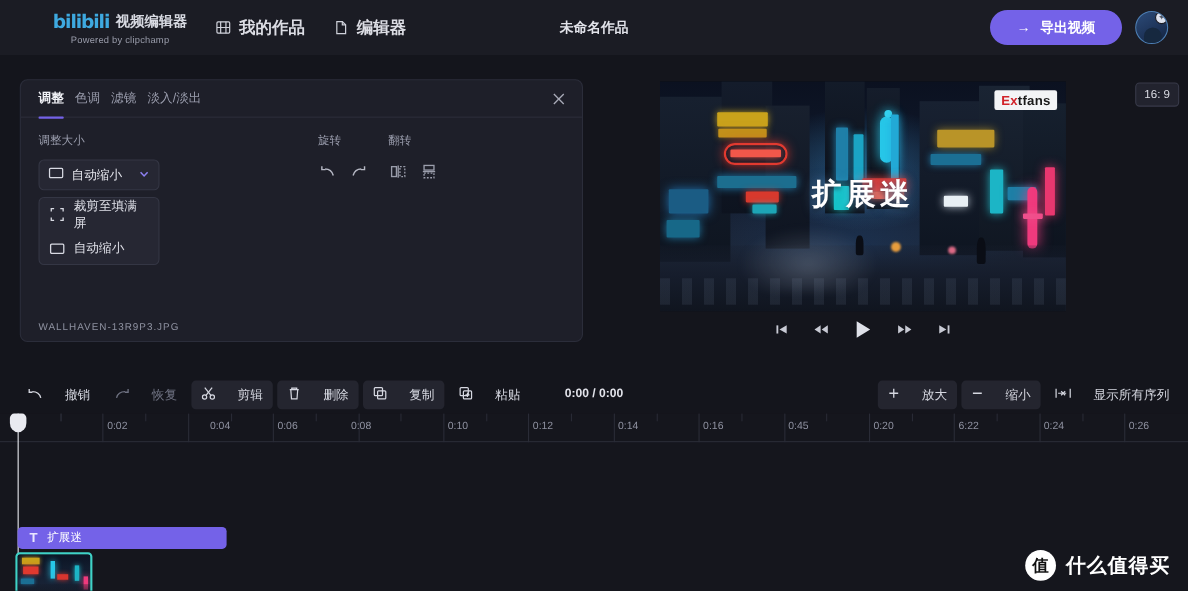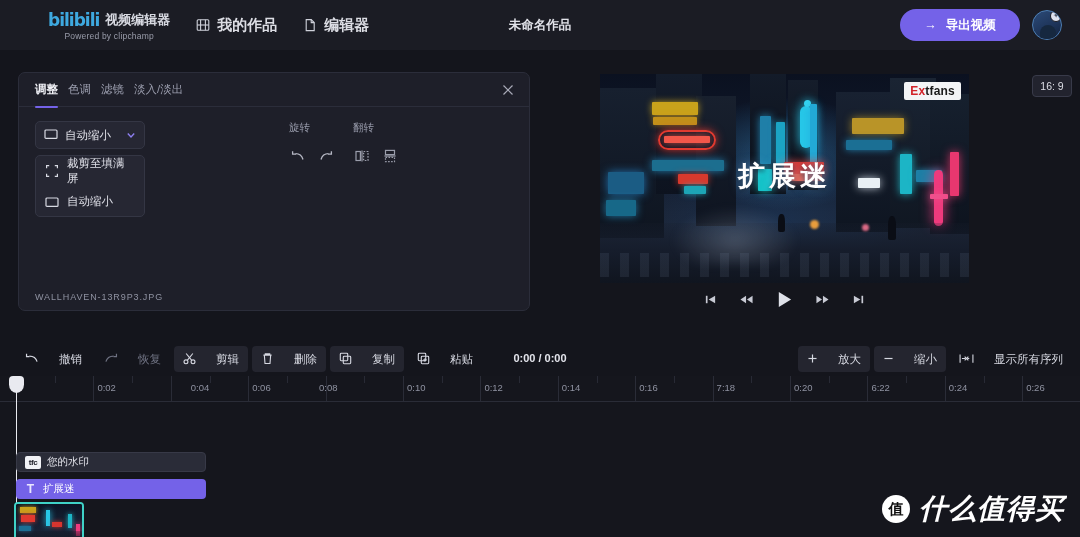--- a/index.html
+++ b/index.html
@@ -218,21 +218,21 @@
 
   
   .smzdm {
     position: absolute; right: 16px; bottom: 9px; display: flex; align-items: center; gap: 9px;
   }
   .smzdm-logo {
     width: 28px; height: 28px; border-radius: 50%; background: #fff; color: #111;
     display: flex; align-items: center; justify-content: center;
     font-size: 15px; font-weight: bold;
   }
-  .smzdm-text { font-size: 28px; font-weight: bold; color: #ffffff; letter-spacing: 1px; font-style: italic; }
+  .smzdm-text { font-size: 18px; font-weight: bold; color: #ffffff; letter-spacing: 1px; }
 </style>
 </head>
 <body>
 
 <div id="app">
 
   <div class="topbar">
     <div class="brand">
       <div class="brand-row">
         <span class="brand-logo">bilibili</span>
@@ -293,20 +293,21 @@
         </div>
       <div class="panel-close">
         <svg viewBox="0 0 14 14" width="14" height="14" stroke="#a9abb8" stroke-width="1.2">
           <line x1="2.5" y1="2.5" x2="11.5" y2="11.5"></line>
             <line x1="11.5" y1="2.5" x2="2.5" y2="11.5"></line>
         </svg>
       </div>
     </div>
 
     <div class="panel-body">
+      <div class="sec-label">调整大小</div>
 
       <div class="dd-group">
         <div class="dd-main">
           <span>
             <svg viewBox="0 0 14 12" width="14" height="12" fill="none" stroke="#d8dae3" stroke-width="1.2">
               <rect x="1" y="2" width="12" height="8.4" rx="1"></rect>
             </svg>
           </span>
           <span class="dd-main-label">自动缩小</span>
           <span style="margin-left:auto;">
@@ -591,46 +592,40 @@
         <div class="tick minor" style="left: 441.7px;"></div>
         <div class="tick-lbl" style="left: 480.4px;">0:12</div>
         <div class="tick" style="left: 557.8px;"></div>
         <div class="tick minor" style="left: 519.1px;"></div>
         <div class="tick-lbl" style="left: 557.8px;">0:14</div>
         <div class="tick" style="left: 635.2px;"></div>
         <div class="tick minor" style="left: 596.5px;"></div>
         <div class="tick-lbl" style="left: 635.2px;">0:16</div>
         <div class="tick" style="left: 712.6px;"></div>
         <div class="tick minor" style="left: 673.9px;"></div>
-        <div class="tick-lbl" style="left: 712.6px;">7:18</div>
+        <div class="tick-lbl" style="left: 712.6px;">0:45</div>
         <div class="tick" style="left: 790px;"></div>
         <div class="tick minor" style="left: 751.3px;"></div>
         <div class="tick-lbl" style="left: 790px;">0:20</div>
         <div class="tick" style="left: 867.4px;"></div>
         <div class="tick minor" style="left: 828.7px;"></div>
         <div class="tick-lbl" style="left: 867.4px;">6:22</div>
         <div class="tick" style="left: 944.8px;"></div>
         <div class="tick minor" style="left: 906.1px;"></div>
         <div class="tick-lbl" style="left: 944.8px;">0:24</div>
         <div class="tick" style="left: 1022.2px;"></div>
         <div class="tick minor" style="left: 983.5px;"></div>
         <div class="tick-lbl" style="left: 1022.2px;">0:26</div>
         <div class="tick minor" style="left: 54.7px;"></div>
       </div>
     <div class="playhead" id="playhead" style="left:16px;top:0;height:161px;">
       <div class="playhead-knob"></div>
     </div>
 
     <div class="tracks">
-      <div class="clip clip-wm" style="left:16px;top:50px;width:190px;height:20px;">
-        <span class="clip-ico">
-          <span class="wm-ico">tfc</span>
-        </span>
-        <span>您的水印</span>
-      </div>
 
       <div class="clip clip-txt" style="left:16px;top:77px;width:190px;height:20px;">
         <span class="clip-ico" style="font-size:12px;font-weight:bold;color:#e9e6ff;width:13px;">
             <span>T</span>
           </span>
         <span>扩展迷</span>
       </div>
 
       <div class="clip-video" style="left:14px;top:100px;width:70px;height:44px;">
         <div class="vid-thumb">

